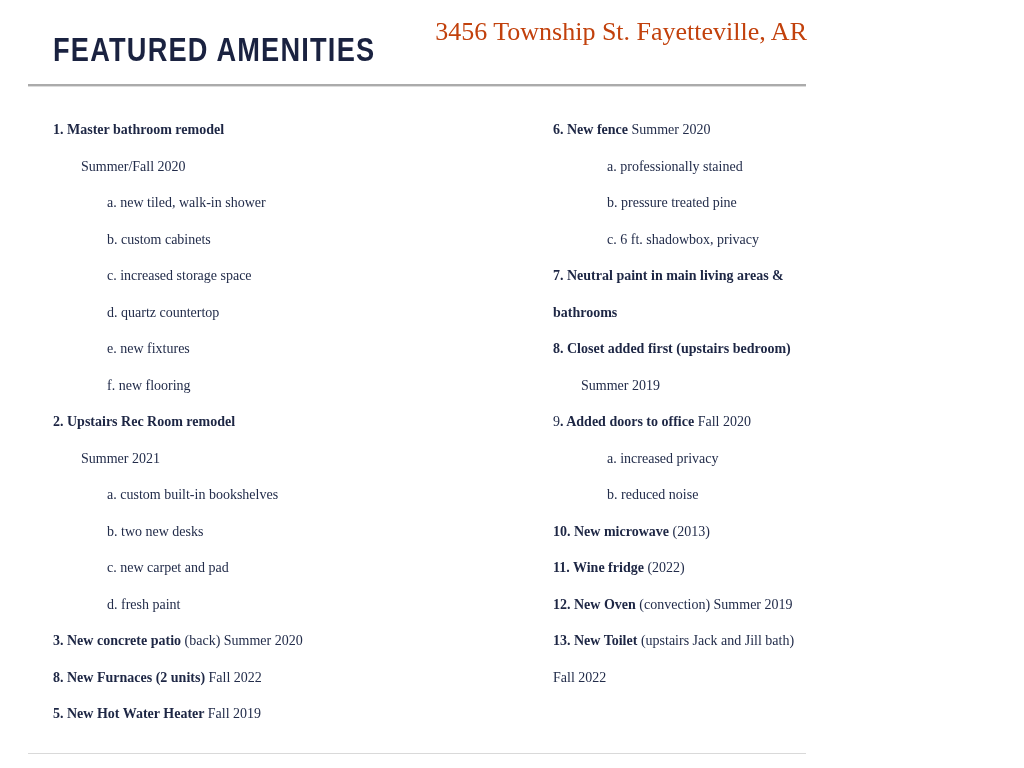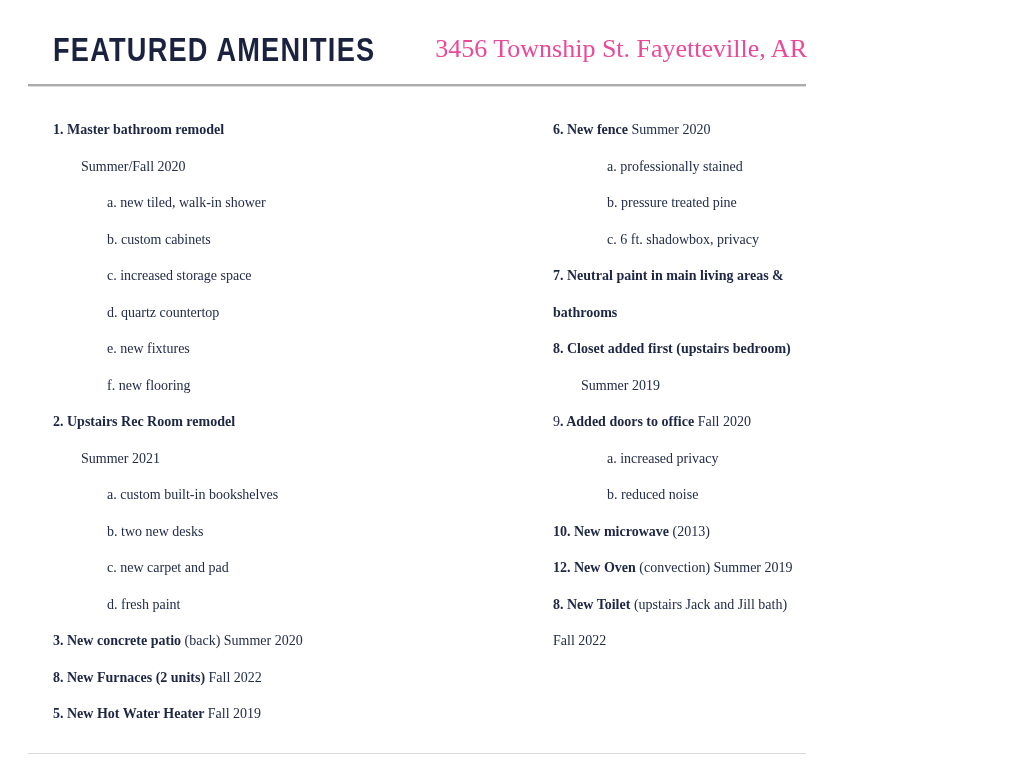--- a/index.html
+++ b/index.html
@@ -19,22 +19,22 @@
   .page{position:relative;width:837px;height:768px;}
   .title{
     position:absolute;left:53px;top:31px;margin:0;
     font-family:"Liberation Sans",sans-serif;font-weight:bold;
     font-size:34px;line-height:36px;letter-spacing:1.5px;
     color:var(--title);
     transform:scaleX(0.80);transform-origin:left center;
     white-space:nowrap;
   }
   .address{
-    position:absolute;right:30px;top:34px;
-    font-size:26px;line-height:30px;color:#ec4899;white-space:nowrap;
+    position:absolute;right:30px;top:17px;
+    font-size:26px;line-height:30px;color:#c2410c;white-space:nowrap;
   }
   .divider{position:absolute;left:28px;right:31px;}
   .divider.top{top:84px;height:2px;background:var(--divider-top);box-shadow:0 1px 0 #dcdcdc;}
   .divider.bottom{top:753px;height:1px;background:var(--divider-bottom);}
   .col{position:absolute;top:112px;width:472px;}
   .col.left{left:53px;}
   .col.right{left:553px;}
   .line{
     height:36.5px;line-height:36.5px;font-size:14px;white-space:nowrap;
   }
@@ -76,18 +76,19 @@
       <div class="line sub"><span class="seg-r">b. pressure treated pine</span></div>
       <div class="line sub"><span class="seg-r">c. 6 ft. shadowbox, privacy</span></div>
       <div class="line main"><span class="seg-b">7. Neutral paint in main living areas &amp;</span></div>
       <div class="line cont"><span class="seg-b">bathrooms</span></div>
       <div class="line main"><span class="seg-b">8. Closet added first (upstairs bedroom)</span></div>
       <div class="line date"><span class="seg-r">Summer 2019</span></div>
       <div class="line main"><span class="seg-r">9</span><span class="seg-b">. Added doors to office </span><span class="seg-r">Fall 2020</span></div>
       <div class="line sub"><span class="seg-r">a. increased privacy</span></div>
       <div class="line sub"><span class="seg-r">b. reduced noise</span></div>
       <div class="line main"><span class="seg-b">10. New microwave </span><span class="seg-r">(2013)</span></div>
+      <div class="line main"><span class="seg-b">11. Wine fridge </span><span class="seg-r">(2022)</span></div>
       <div class="line main"><span class="seg-b">12. New Oven </span><span class="seg-r">(convection) Summer 2019</span></div>
-      <div class="line main"><span class="seg-b">8. New Toilet </span><span class="seg-r">(upstairs Jack and Jill bath)</span></div>
+      <div class="line main"><span class="seg-b">13. New Toilet </span><span class="seg-r">(upstairs Jack and Jill bath)</span></div>
       <div class="line cont"><span class="seg-r">Fall 2022</span></div>
     </div>
   <div class="divider bottom"></div>
 </div>
 
 </body></html>

